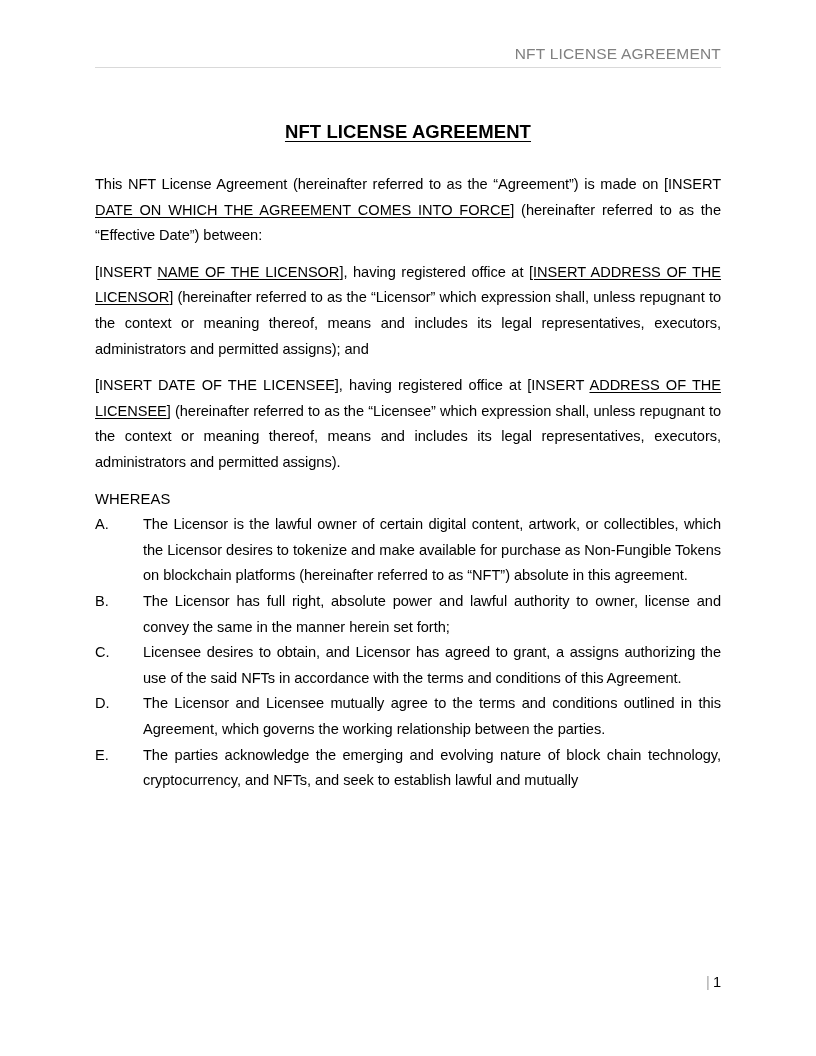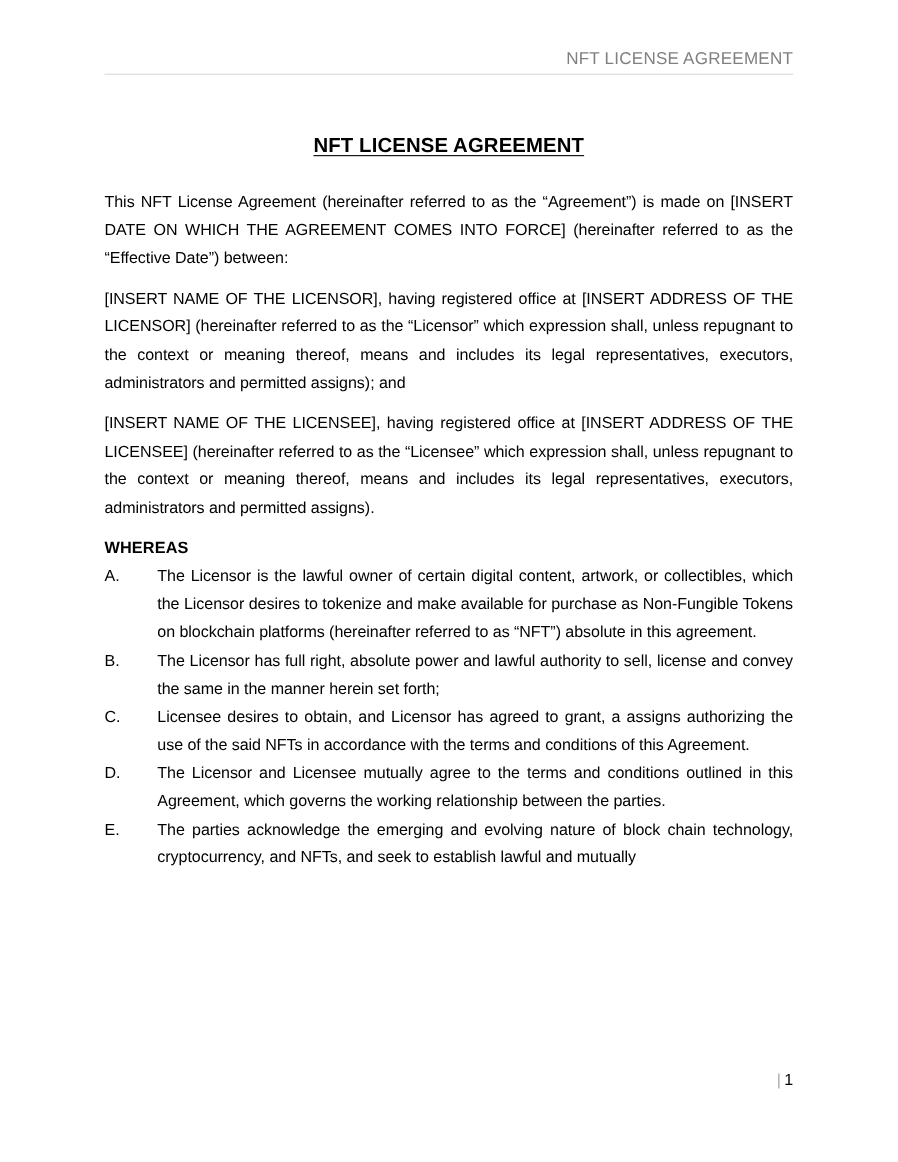--- a/index.html
+++ b/index.html
@@ -68,25 +68,25 @@
 
   p.para {
     font-size: 14.6px;
     line-height: 25.6px;
     text-align: justify;
     margin: 0 0 11px 0;
     letter-spacing: -0.05px;
   }
   p.para.last-of-block { margin-bottom: 13px; }
 
-  .u { text-underline-offset: 2px; }
+  .u { text-decoration: underline; text-underline-offset: 2px; }
 
   .section-heading {
     font-size: 14.8px;
-    font-weight: bold;
+    font-weight: normal;
     line-height: 25.6px;
     margin: 3px 0 0 0;
     letter-spacing: 0.1px;
   }
 
   
   ol.alpha-list {
     list-style: none;
     margin: 0;
     padding: 0;
@@ -139,33 +139,33 @@
   </div>
 
   <div class="doc-body">
 
     <h1 class="doc-title"><span class="title-text">NFT LICENSE AGREEMENT</span></h1>
 
     <p class="para"><span>This NFT License Agreement (hereinafter referred to as the “Agreement”) is made on [INSERT </span><span class="u">DATE ON WHICH THE AGREEMENT COMES INTO FORCE</span><span>] (hereinafter referred to as the “Effective Date”) between:</span></p>
 
     <p class="para"><span>[INSERT </span><span class="u">NAME OF THE LICENSOR</span><span>], having registered office at </span><span class="u">[INSERT ADDRESS OF THE LICENSOR</span><span>] (hereinafter referred to as the “Licensor” which expression shall, unless repugnant to the context or meaning thereof, means and includes its legal representatives, executors, administrators and permitted assigns); and</span></p>
 
-    <p class="para"><span>[INSERT NAME OF THE LICENSEE], having registered office at [INSERT </span><span class="u">ADDRESS OF THE LICENSEE</span><span>] (hereinafter referred to as the “Licensee” which expression shall, unless repugnant to the context or meaning thereof, means and includes its legal representatives, executors, administrators and permitted assigns).</span></p>
+    <p class="para"><span>[INSERT DATE OF THE LICENSEE], having registered office at [INSERT </span><span class="u">ADDRESS OF THE LICENSEE</span><span>] (hereinafter referred to as the “Licensee” which expression shall, unless repugnant to the context or meaning thereof, means and includes its legal representatives, executors, administrators and permitted assigns).</span></p>
 
 
     <p class="section-heading">WHEREAS</p>
 
     <ol class="alpha-list">
       <li>
         <span class="marker">A.</span>
         <span class="item-text">The Licensor is the lawful owner of certain digital content, artwork, or collectibles, which the Licensor desires to tokenize and make available for purchase as Non-Fungible Tokens on blockchain platforms (hereinafter referred to as “NFT”) absolute in this agreement.</span>
       </li>
       <li>
         <span class="marker">B.</span>
-        <span class="item-text">The Licensor has full right, absolute power and lawful authority to sell, license and convey the same in the manner herein set forth;</span>
+        <span class="item-text">The Licensor has full right, absolute power and lawful authority to owner, license and convey the same in the manner herein set forth;</span>
       </li>
       <li>
         <span class="marker">C.</span>
         <span class="item-text">Licensee desires to obtain, and Licensor has agreed to grant, a assigns authorizing the use of the said NFTs in accordance with the terms and conditions of this Agreement.</span>
       </li>
       <li>
         <span class="marker">D.</span>
         <span class="item-text">The Licensor and Licensee mutually agree to the terms and conditions outlined in this Agreement, which governs the working relationship between the parties.</span>
       </li>
       <li>

